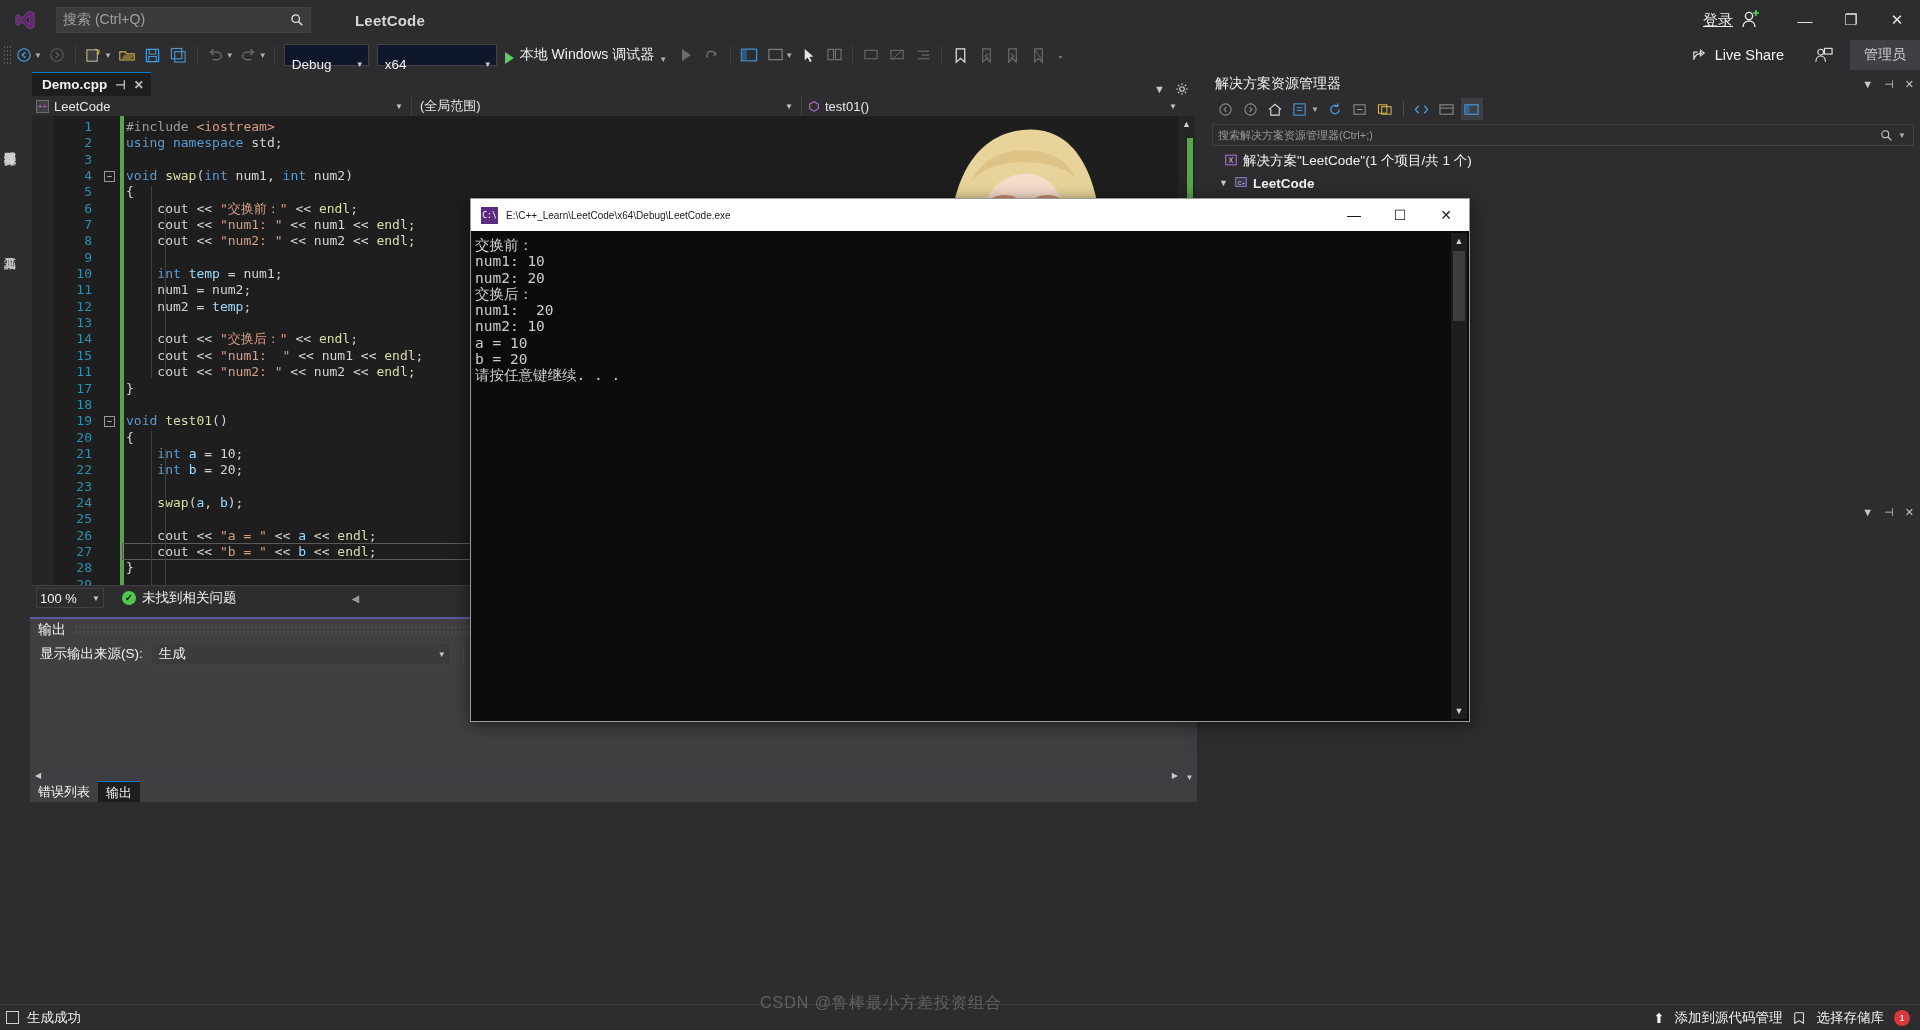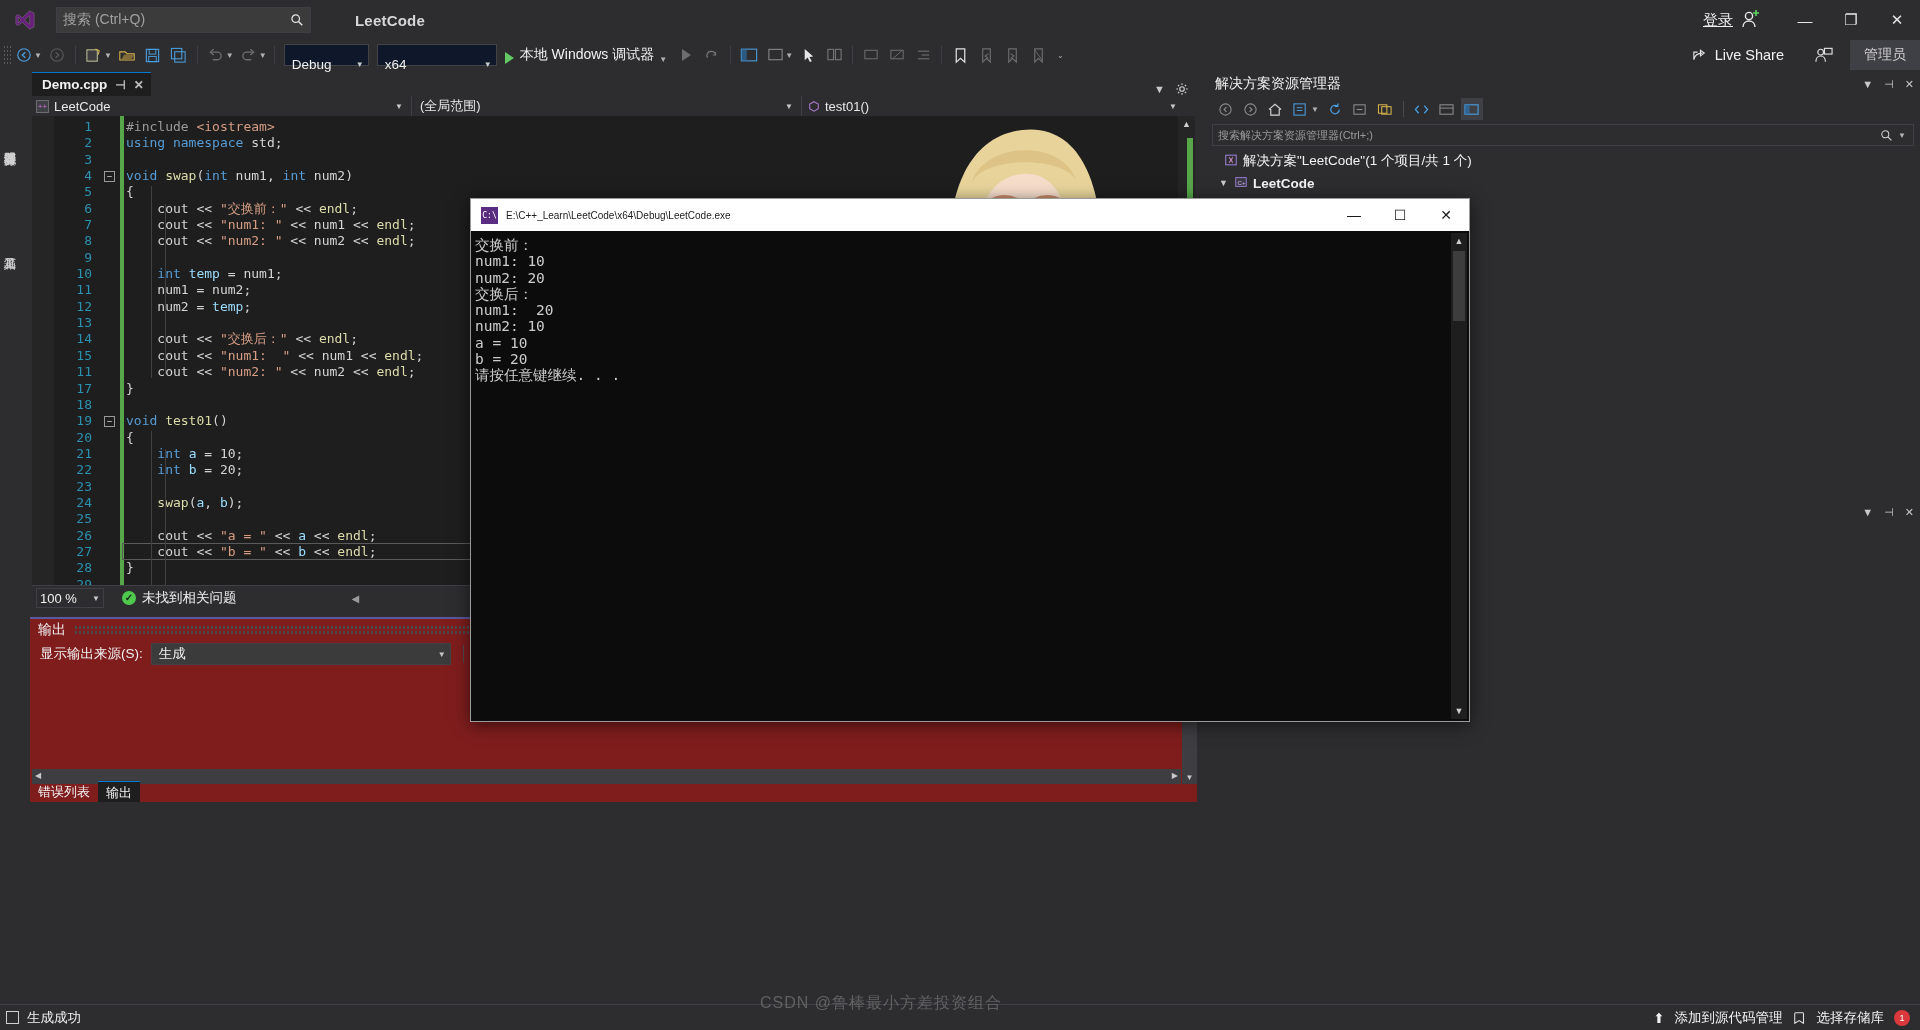--- a/index.html
+++ b/index.html
@@ -81,21 +81,21 @@
 
   .editor-status { position:absolute; left:32px; top:585px; width:1163px; height:25px; background:#2d2d30;
     display:flex; align-items:center; border-top:1px solid #3f3f46; }
   .zoomsel { width:68px; height:20px; margin-left:4px; background:#2d2d30; border:1px solid #3f3f46;
     color:#f1f1f1; font-size:13px; display:flex; align-items:center; padding:0 3px; }
   .zoomsel .ca { margin-left:auto; font-size:8px; color:#c8c8c8; }
   .ok-dot { width:14px;height:14px;border-radius:50%;background:#4ec94e; margin:0 6px 0 18px;
     color:#1e1e1e; font-size:10px; line-height:14px; text-align:center; font-weight:bold; }
 
   
-  .outpane { position:absolute; left:30px; top:617px; width:1167px; height:185px; background:#7f1d1d;
+  .outpane { position:absolute; left:30px; top:617px; width:1167px; height:185px; background:#404040;
     border-top:2px solid #5a5a9e; }
   .out-tabrow { height:22px; display:flex; align-items:center; padding-left:8px; }
   .out-title { color:#f1f1f1; font-size:14px; }
   .dotgrip { flex:1; height:10px; margin:0 8px;
     background-image:radial-gradient(#4a4a4d 1px, transparent 1px); background-size:4px 5px; }
   .out-toolrow { height:26px; display:flex; align-items:center; padding-left:10px; gap:8px; }
   .out-lbl { color:#f1f1f1; font-size:13.5px; }
   .out-combo { width:300px; height:22px; background:#3b3b3c; border:1px solid #434346;
     color:#f1f1f1; font-size:13.5px; display:flex; align-items:center; padding:0 4px 0 7px; }
   .out-combo .ca { margin-left:auto; font-size:8px; color:#c8c8c8; }

